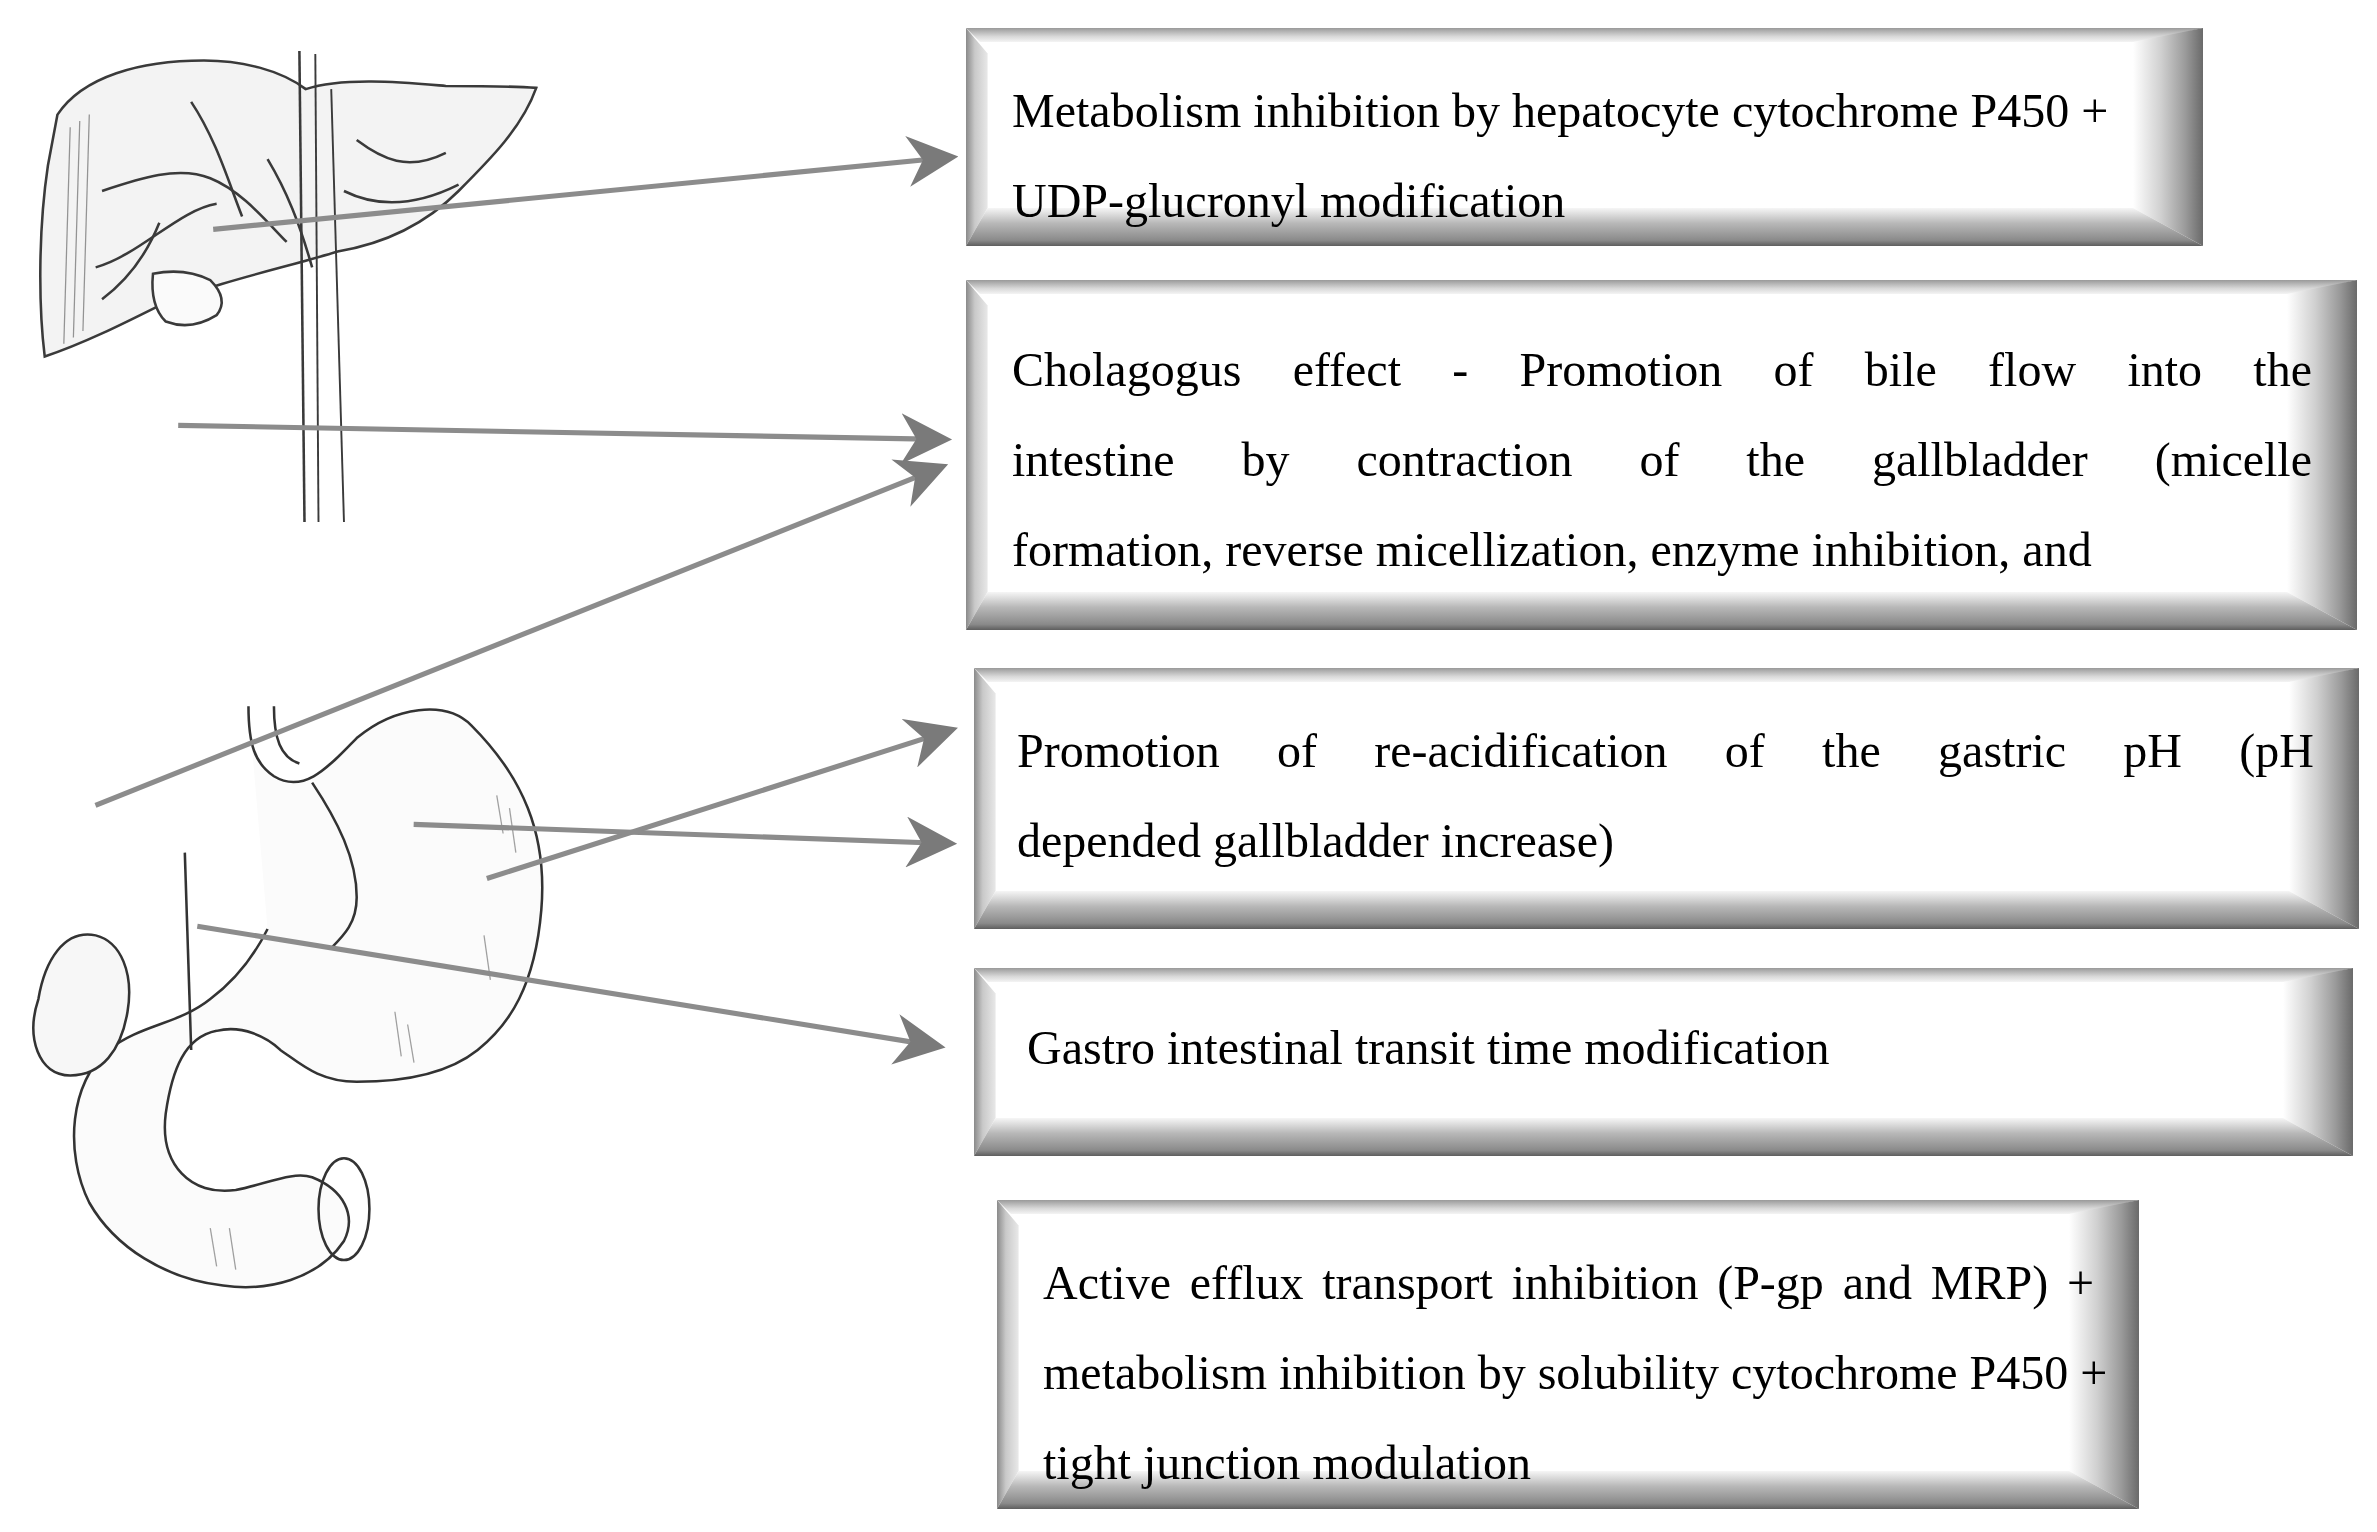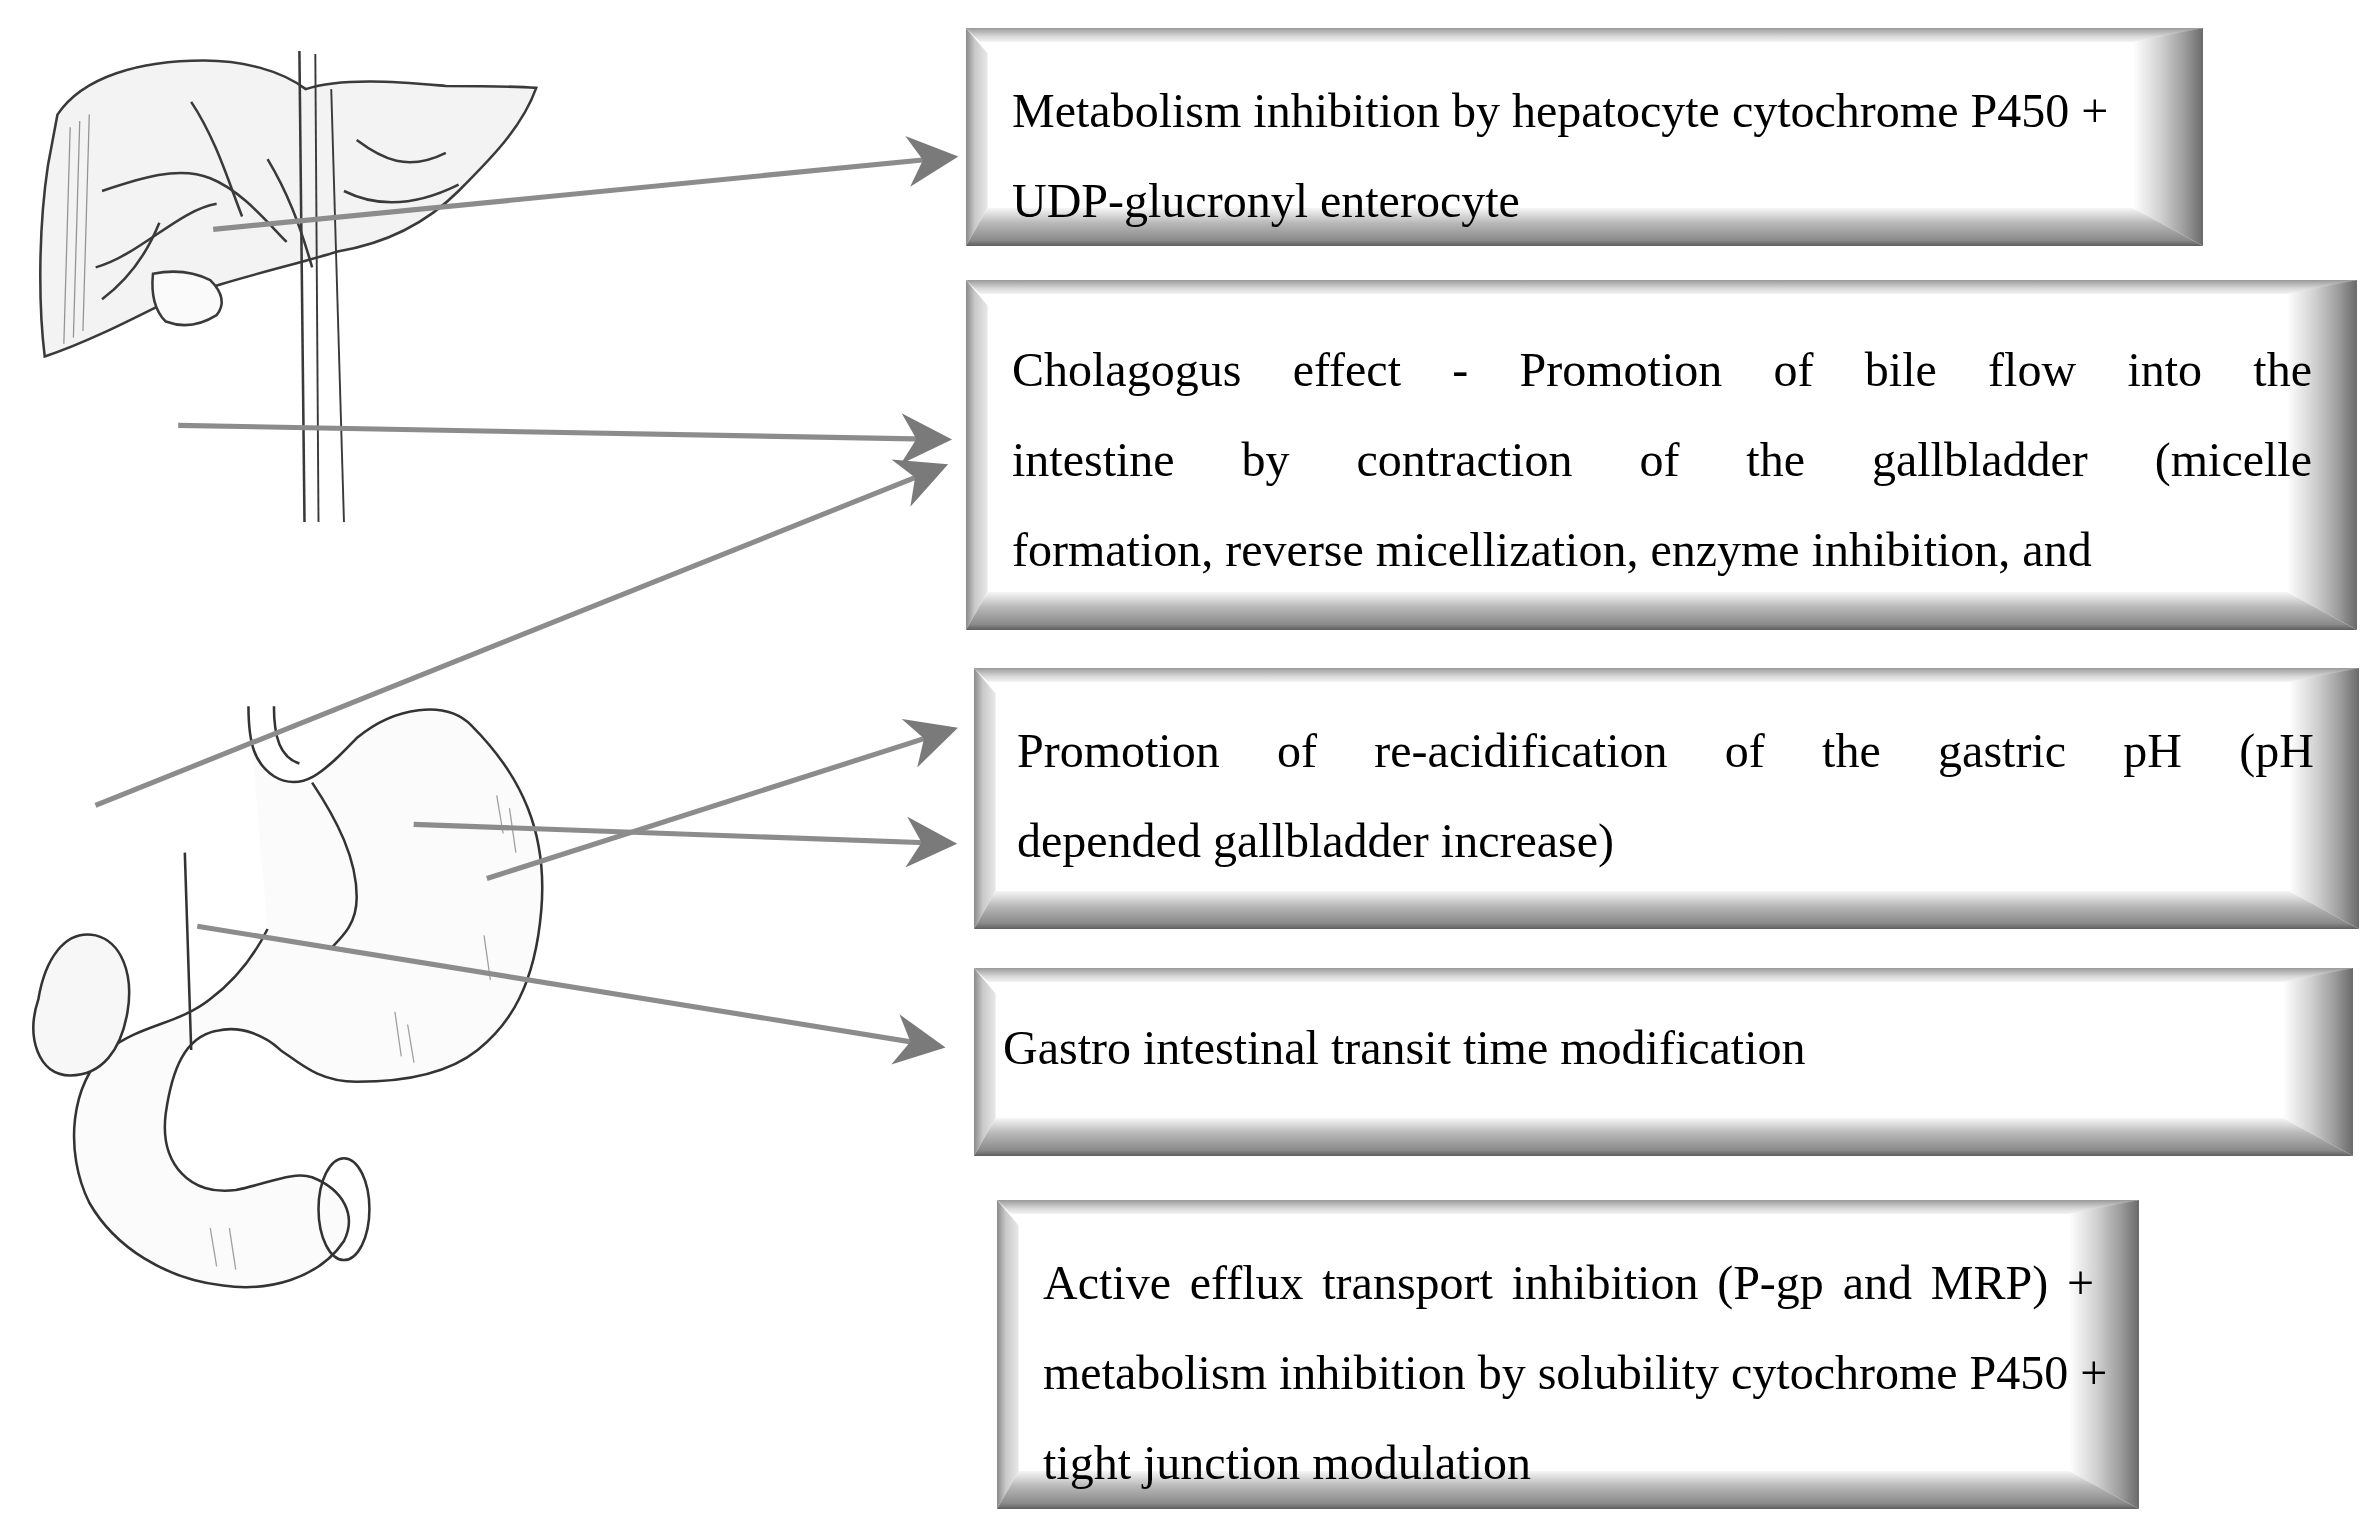--- a/index.html
+++ b/index.html
@@ -77,21 +77,21 @@
   </g>
 </svg>
 
 <div class="bevel-box" style="left:966px;top:28px;width:1237px;height:218px;">
   <div class="edge top"></div>
   <div class="edge left"></div>
   <div class="edge right"></div>
   <div class="edge bottom"></div>
   <div class="text" style="left:46px;right:45px;top:38px;">
     <span class="line">Metabolism inhibition by hepatocyte cytochrome P450 +</span>
-    <span class="line">UDP-glucronyl enterocyte</span>
+    <span class="line">UDP-glucronyl modification</span>
   </div>
 </div>
 
 <div class="bevel-box" style="left:966px;top:280px;width:1391px;height:350px;padding-left:22px;">
   <div class="edge top"></div>
   <div class="edge left"></div>
   <div class="edge right"></div>
   <div class="edge bottom"></div>
   <div class="text" style="left:46px;right:45px;top:45px;">
     <span class="line j">Cholagogus effect - Promotion of bile flow into the</span>
@@ -109,21 +109,21 @@
     <span class="line j">Promotion of re-acidification of the gastric pH (pH</span>
     <span class="line">depended gallbladder increase)</span>
   </div>
 </div>
 
 <div class="bevel-box" style="left:974px;top:968px;width:1379px;height:188px;">
   <div class="edge top"></div>
   <div class="edge left"></div>
   <div class="edge right"></div>
   <div class="edge bottom"></div>
-  <div class="text" style="left:29px;right:45px;top:35px;">
+  <div class="text" style="left:53px;right:45px;top:35px;">
     <span class="line">Gastro intestinal transit time modification</span>
   </div>
 </div>
 
 <div class="bevel-box" style="left:997px;top:1200px;width:1142px;height:309px;">
   <div class="edge top"></div>
   <div class="edge left"></div>
   <div class="edge right"></div>
   <div class="edge bottom"></div>
   <div class="text" style="left:46px;right:45px;top:38px;">

